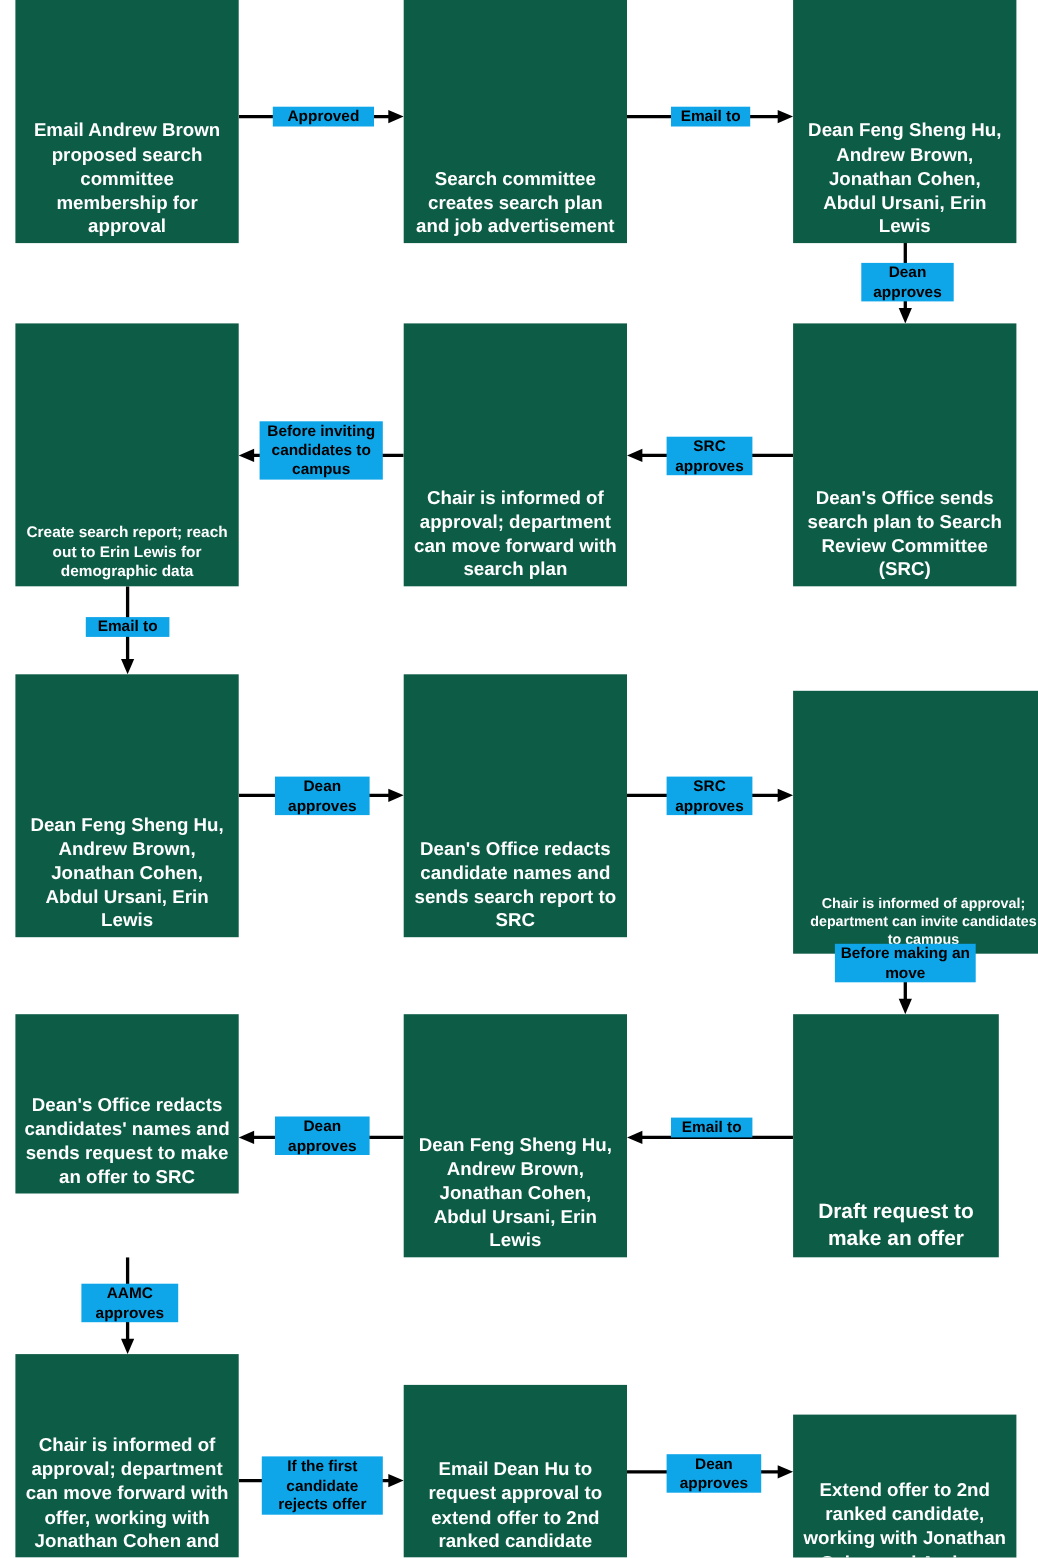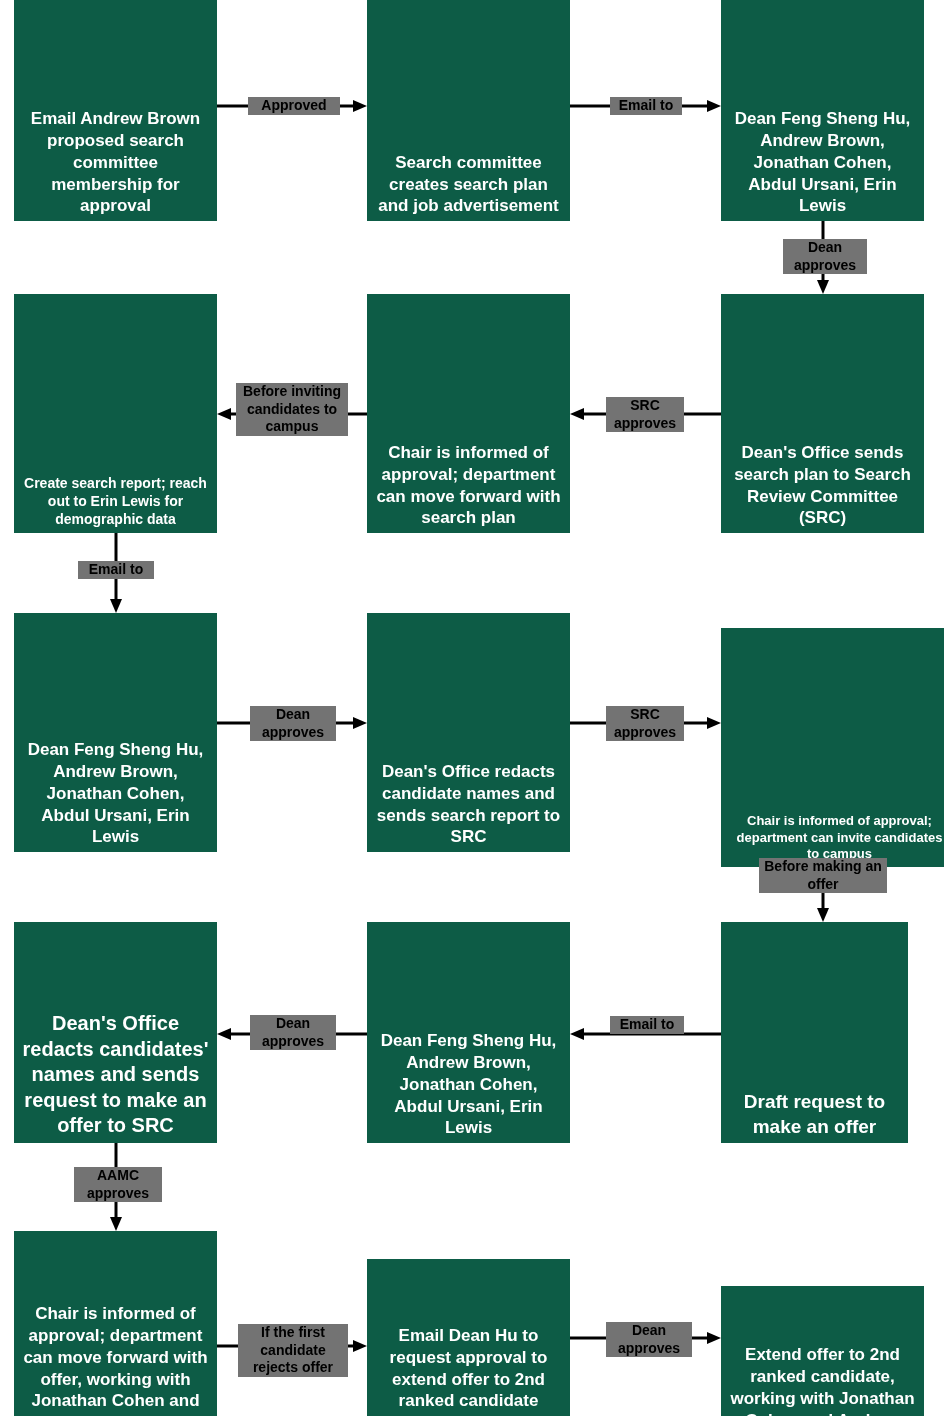--- a/index.html
+++ b/index.html
@@ -36,21 +36,21 @@
     display: block;
     width: 100%;
   }
   .edge-label {
     position: absolute;
     color: #000000;
     font-weight: bold;
     font-size: 14px;
     line-height: 1.25;
     text-align: center;
-    background: #737373;
+    background: #0ea5e9;
     white-space: pre-line;
   }
   .arrow {
     position: absolute;
   }
   .arrow svg {
     display: block;
   }
 </style>
 </head>
@@ -193,21 +193,21 @@
   </div>
 
   <div class="node" style="left:721px; top:922px; width:187px; height:221px; font-size:19px;">
     <span>Draft request to make an offer</span>
   </div>
 
   <div class="node" style="left:367px; top:922px; width:203px; height:221px; font-size:17px;">
     <span>Dean Feng Sheng Hu, Andrew Brown, Jonathan Cohen, Abdul Ursani, Erin Lewis</span>
   </div>
 
-  <div class="node" style="left:14px; top:922px; width:203px; height:221px; font-size:20px;">
+  <div class="node" style="left:14px; top:922px; width:203px; height:163px; font-size:17px;">
     <span>Dean's Office redacts candidates' names and sends request to make an offer to SRC</span>
   </div>
 
   <div class="node" style="left:14px; top:1231px; width:203px; height:185px; font-size:17px;">
     <span>Chair is informed of approval; department can move forward with offer, working with Jonathan Cohen and</span>
   </div>
 
   <div class="node" style="left:367px; top:1259px; width:203px; height:157px; font-size:17px;">
     <span>Email Dean Hu to request approval to extend offer to 2nd ranked candidate</span>
   </div>
@@ -229,21 +229,21 @@
   <div class="edge-label" style="left:236px; top:383px; width:112px;">Before inviting candidates to campus</div>
 
   <div class="edge-label" style="left:78px; top:561px; width:76px;">Email to</div>
 
   <div class="edge-label" style="left:250px; top:706px; width:86px;">Dean
 approves</div>
 
   <div class="edge-label" style="left:606px; top:706px; width:78px;">SRC
 approves</div>
 
-  <div class="edge-label" style="left:759px; top:858px; width:128px;">Before making an offer</div>
+  <div class="edge-label" style="left:759px; top:858px; width:128px;">Before making an move</div>
 
   <div class="edge-label" style="left:610px; top:1016px; width:74px;">Email to</div>
 
   <div class="edge-label" style="left:250px; top:1015px; width:86px;">Dean
 approves</div>
 
   <div class="edge-label" style="left:74px; top:1167px; width:88px;">AAMC
 approves</div>
 
   <div class="edge-label" style="left:238px; top:1308px; width:110px;margin-top:16px;">If the first candidate rejects offer</div>

